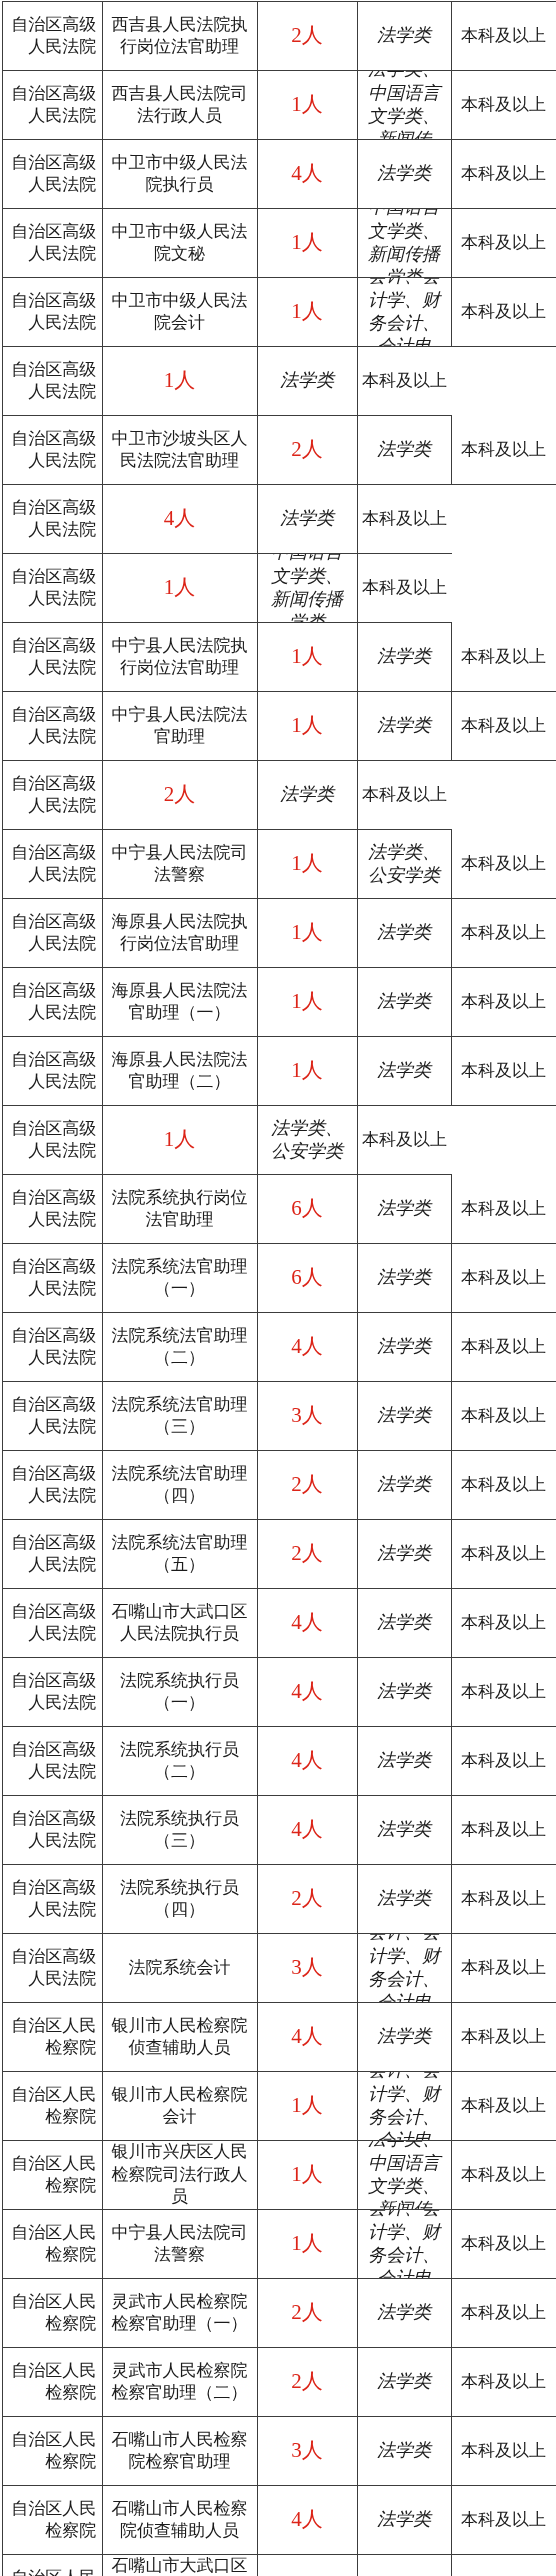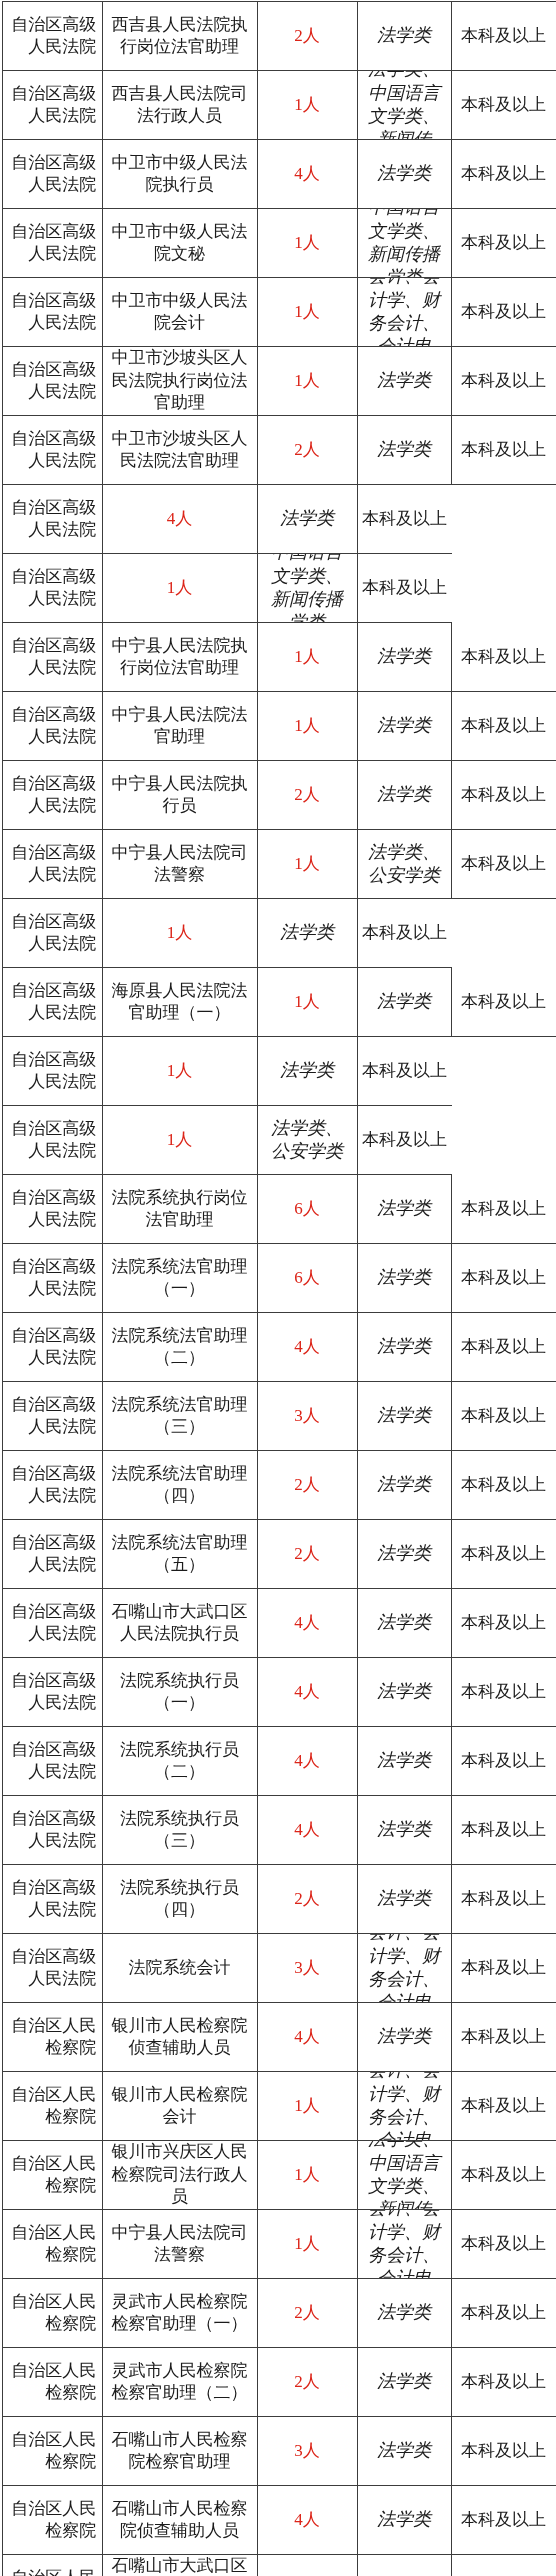--- a/index.html
+++ b/index.html
@@ -35,21 +35,21 @@
     align-items: center;
     justify-content: center;
     text-align: center;
     box-sizing: border-box;
     font-size: 17px;
     line-height: 1.32;
     overflow: hidden;
   }
   .c-dept   { padding: 1px 5.2px; text-align: right; }
   .c-pos    { padding: 1px 5.7px; }
-  .c-count  { padding: 1px 4.1px; font-size: 17px; }
+  .c-count  { padding: 1px 4.1px; font-size: 21px; }
   .c-major  { padding: 1px 4.6px; font-size: 18px; line-height: 1.30; font-style: italic; }
   .c-edu    { border-right: none; padding: 1px 3.1px; white-space: nowrap; }
 </style>
 </head>
 <body>
 
 <div class="table-wrap" id="table-root">
     <div class="row">
       <div class="cell c-dept">自治区高级人民法院</div>
       <div class="cell c-pos">西吉县人民法院执行岗位法官助理</div>
@@ -80,21 +80,20 @@
     </div>
     <div class="row">
       <div class="cell c-dept">自治区高级人民法院</div>
       <div class="cell c-pos">中卫市中级人民法院会计</div>
       <div class="cell c-count" style="color: rgb(220, 36, 24);">1人</div>
       <div class="cell c-major">会计、会计学、财务会计、会计电</div>
       <div class="cell c-edu">本科及以上</div>
     </div>
     <div class="row">
       <div class="cell c-dept">自治区高级人民法院</div>
-      <div class="cell c-pos">中卫市沙坡头区人民法院执行岗位法官助理</div>
       <div class="cell c-count" style="color: rgb(220, 36, 24);">1人</div>
       <div class="cell c-major">法学类</div>
       <div class="cell c-edu">本科及以上</div>
     </div>
     <div class="row">
       <div class="cell c-dept">自治区高级人民法院</div>
       <div class="cell c-pos">中卫市沙坡头区人民法院法官助理</div>
       <div class="cell c-count" style="color: rgb(220, 36, 24);">2人</div>
       <div class="cell c-major">法学类</div>
       <div class="cell c-edu">本科及以上</div>
@@ -120,47 +119,48 @@
     </div>
     <div class="row">
       <div class="cell c-dept">自治区高级人民法院</div>
       <div class="cell c-pos">中宁县人民法院法官助理</div>
       <div class="cell c-count" style="color: rgb(220, 36, 24);">1人</div>
       <div class="cell c-major">法学类</div>
       <div class="cell c-edu">本科及以上</div>
     </div>
     <div class="row">
       <div class="cell c-dept">自治区高级人民法院</div>
-      <div class="cell c-pos">中宁县人民法院执行员</div>
       <div class="cell c-count" style="color: rgb(220, 36, 24);">2人</div>
       <div class="cell c-major">法学类</div>
       <div class="cell c-edu">本科及以上</div>
     </div>
     <div class="row">
       <div class="cell c-dept">自治区高级人民法院</div>
       <div class="cell c-pos">中宁县人民法院司法警察</div>
       <div class="cell c-count" style="color: rgb(220, 36, 24);">1人</div>
       <div class="cell c-major">法学类、公安学类</div>
       <div class="cell c-edu">本科及以上</div>
     </div>
     <div class="row">
       <div class="cell c-dept">自治区高级人民法院</div>
+      <div class="cell c-pos">海原县人民法院执行岗位法官助理</div>
       <div class="cell c-count" style="color: rgb(220, 36, 24);">1人</div>
       <div class="cell c-major">法学类</div>
       <div class="cell c-edu">本科及以上</div>
     </div>
     <div class="row">
       <div class="cell c-dept">自治区高级人民法院</div>
       <div class="cell c-pos">海原县人民法院法官助理（一）</div>
       <div class="cell c-count" style="color: rgb(220, 36, 24);">1人</div>
       <div class="cell c-major">法学类</div>
       <div class="cell c-edu">本科及以上</div>
     </div>
     <div class="row">
       <div class="cell c-dept">自治区高级人民法院</div>
+      <div class="cell c-pos">海原县人民法院法官助理（二）</div>
       <div class="cell c-count" style="color: rgb(220, 36, 24);">1人</div>
       <div class="cell c-major">法学类</div>
       <div class="cell c-edu">本科及以上</div>
     </div>
     <div class="row">
       <div class="cell c-dept">自治区高级人民法院</div>
       <div class="cell c-count" style="color: rgb(220, 36, 24);">1人</div>
       <div class="cell c-major">法学类、公安学类</div>
       <div class="cell c-edu">本科及以上</div>
     </div>

